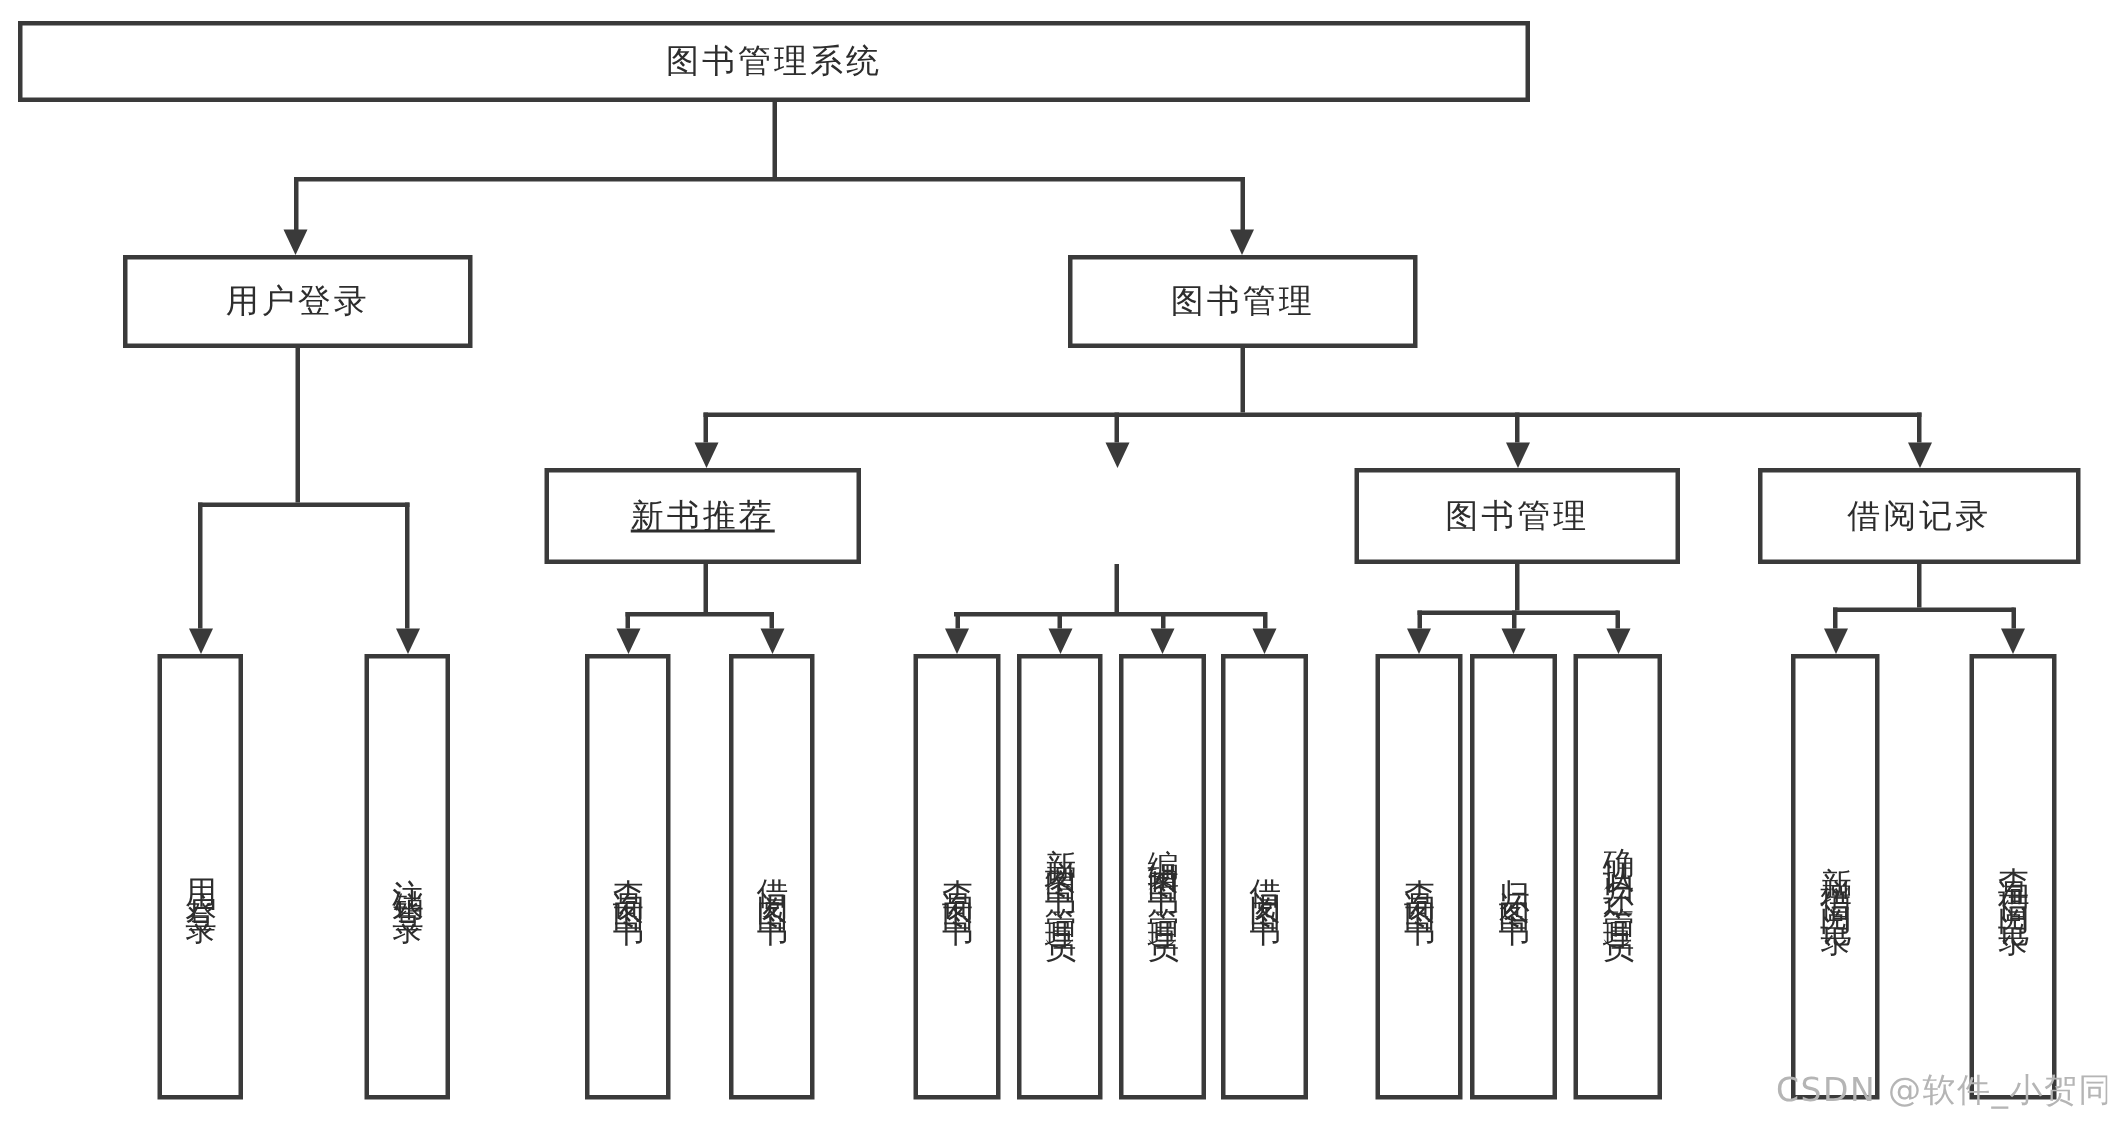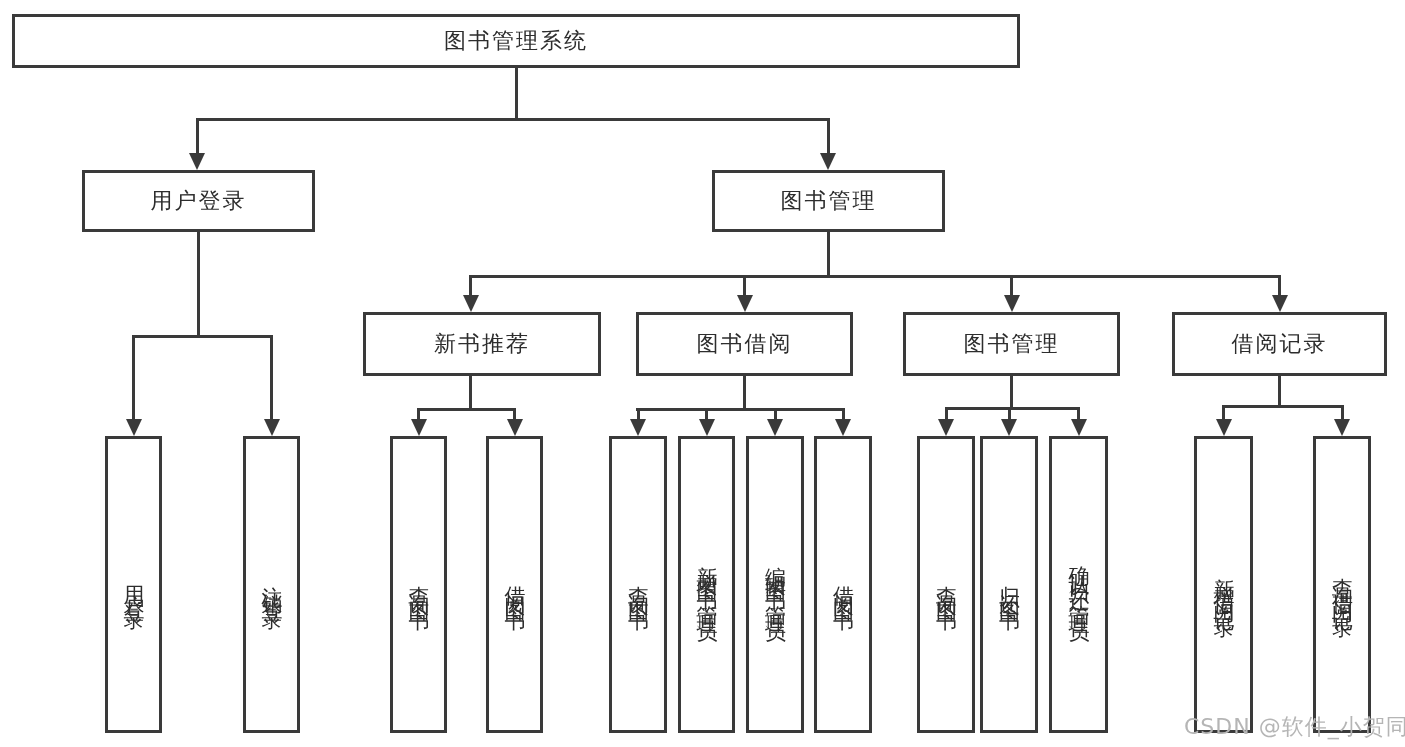--- a/index.html
+++ b/index.html
@@ -96,22 +96,21 @@
   <div class="hline" style="left:469px; top:275px; width:812px;"></div>
   <div class="vline" style="left:469px; top:275px; height:20px;"></div>
   <span class="ah" style="left:463px; top:295px;"></span>
   <div class="vline" style="left:743px; top:275px; height:20px;"></div>
   <span class="ah" style="left:737px; top:295px;"></span>
   <div class="vline" style="left:1010px; top:275px; height:20px;"></div>
   <span class="ah" style="left:1004px; top:295px;"></span>
   <div class="vline" style="left:1278px; top:275px; height:20px;"></div>
   <span class="ah" style="left:1272px; top:295px;"></span>
 
-  <div class="box h" style="left:363px; top:312px; width:238px; height:64px;">新书推荐</div>
-  <div class="box h" style="left:636px; top:312px; width:217px; height:64px;">图书借阅</div>
+  <div class="box h" style="left:363px; top:312px; width:211px; height:64px;text-decoration:underline;">新书推荐</div>
   <div class="box h" style="left:903px; top:312px; width:217px; height:64px;">图书管理</div>
   <div class="box h" style="left:1172px; top:312px; width:215px; height:64px;">借阅记录</div>
 
   <div class="vline" style="left:469px; top:376px; height:32px;"></div>
   <div class="hline" style="left:417px; top:408px; width:99px;"></div>
   <div class="vline" style="left:417px; top:408px; height:11px;"></div>
   <span class="ah" style="left:411px; top:419px;"></span>
   <div class="vline" style="left:513px; top:408px; height:11px;"></div>
   <span class="ah" style="left:507px; top:419px;"></span>
 

